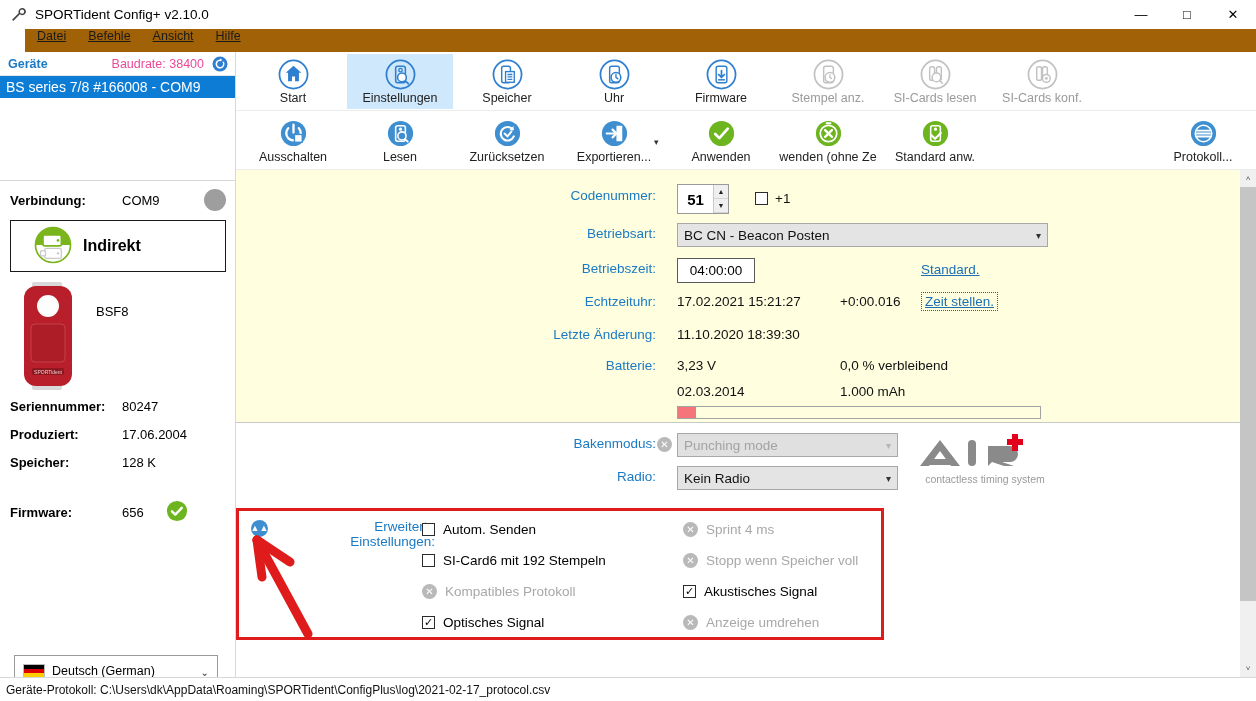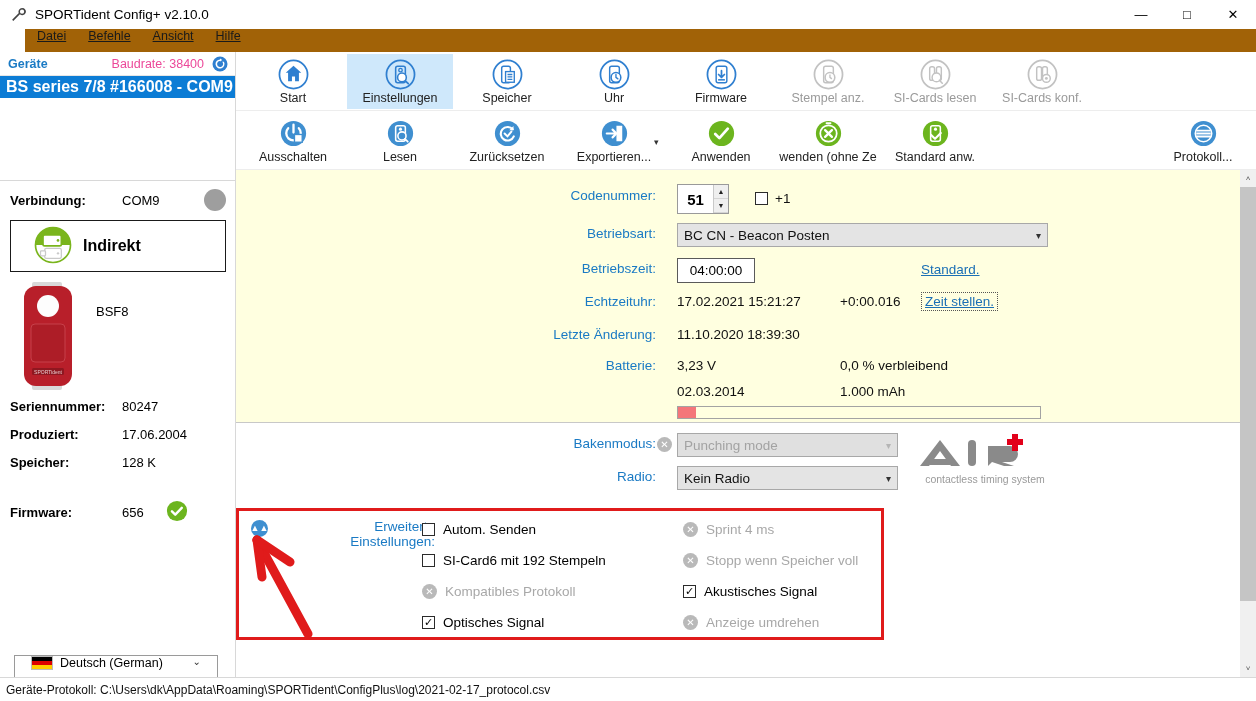--- a/index.html
+++ b/index.html
@@ -42,21 +42,21 @@
   .dev-header {
     height:24px; display:flex; align-items:center; padding:0 6px 0 8px;
     border-bottom:1px solid #e6e6e6;
   }
   .dev-header .lbl { font-weight:bold; color:#1a7ac4; font-size:12.5px; }
   .dev-header .baud { margin-left:auto; font-size:12.5px; color:#ec4899; }
   .refresh-icon { margin-left:7px; width:18px; height:18px; }
   .dev-list { }
   .dev-item {
     height:22px; line-height:22px; padding-left:6px;
-    background:#0c7cd5; color:#ffffff; font-size:16px; white-space:nowrap;font-weight:bold;
+    background:#0c7cd5; color:#ffffff; font-size:14px; white-space:nowrap;
   }
   .sep-line { position:absolute; left:0; top:128px; width:236px; height:1px; background:#d8d8d8; }
 
   .info-block { position:absolute; left:0; top:134px; width:236px; }
   .row-kv { display:flex; align-items:center; padding:0 10px; height:28px; }
   .row-kv .k { font-weight:bold; font-size:13px; width:112px; }
   .row-kv .v { font-size:13px; }
   .conn-dot { width:22px; height:22px; border-radius:50%; background:#9e9e9e; margin-left:auto; }
 
   .indirect-box {
@@ -64,21 +64,21 @@
     display:flex; align-items:center; gap:10px; padding-left:22px; background:#fff;
   }
   .indirect-box .txt { font-weight:bold; font-size:16px; }
 
   .station-area { display:flex; align-items:flex-start; padding:8px 0 0 0; }
   .station-img { width:96px; display:flex; justify-content:center; }
   .station-label { font-size:13px; padding-top:24px; }
 
   .lang-select {
     position:absolute; left:14px; top:603px; width:204px; height:24px;
-    border:1px solid #9a9a9a; background:#fff; display:flex; align-items:flex-start; padding:0 16px;
+    border:1px solid #9a9a9a; background:#fff; display:flex; align-items:flex-end; padding:0 8px;
     font-size:12.5px;
   }
   .flag { width:22px; height:14px; margin-right:7px; display:inline-block;
           background:linear-gradient(to bottom, #000 0 33.3%, #dd0000 33.3% 66.6%, #ffce00 66.6% 100%); border:1px solid #bbb; }
   .lang-caret { margin-left:auto; font-size:10px; color:#333; }
 
   .logo { position:absolute; left:16px; top:636px; display:flex; align-items:center; gap:7px; }
   .logo .sq { width:36px; height:34px; background:#e2001a; border-radius:4px; display:flex; align-items:center; justify-content:center;
               color:#fff; font-weight:bold; font-size:19px; font-style:italic; }
   .logo .wm { font-size:25px; letter-spacing:-0.5px; }

